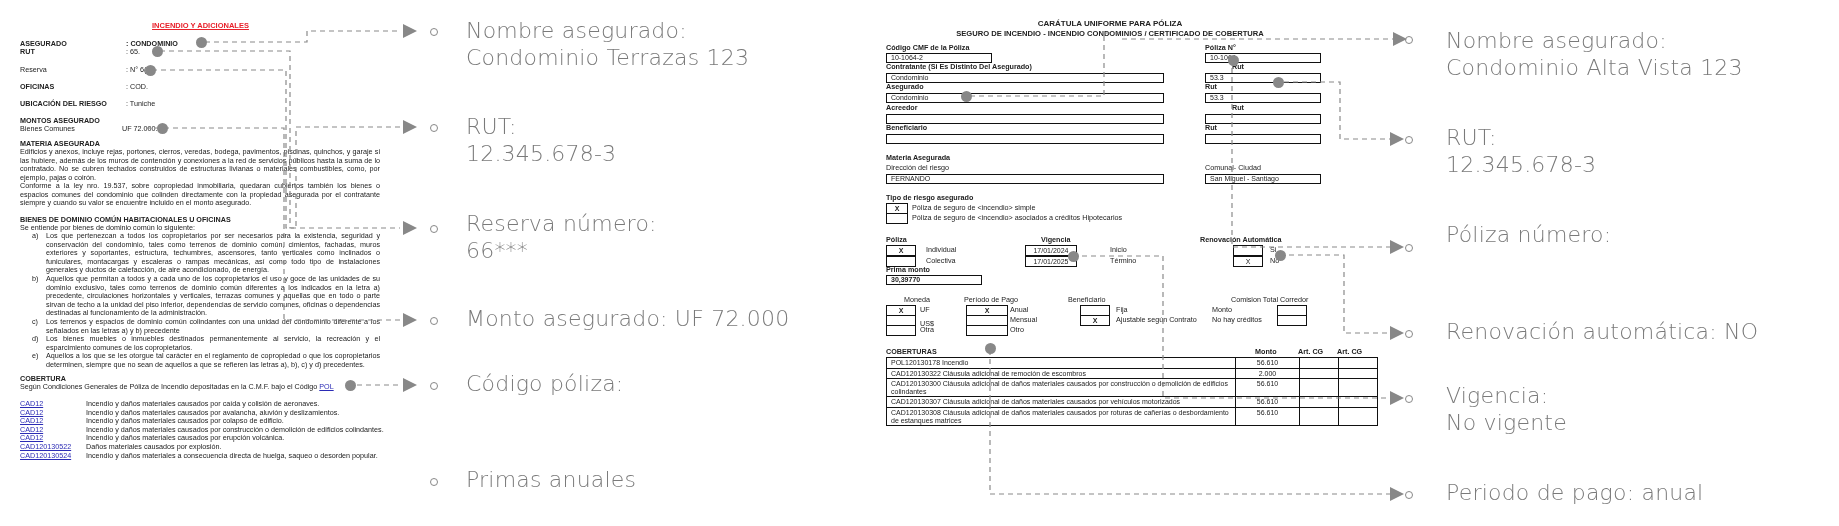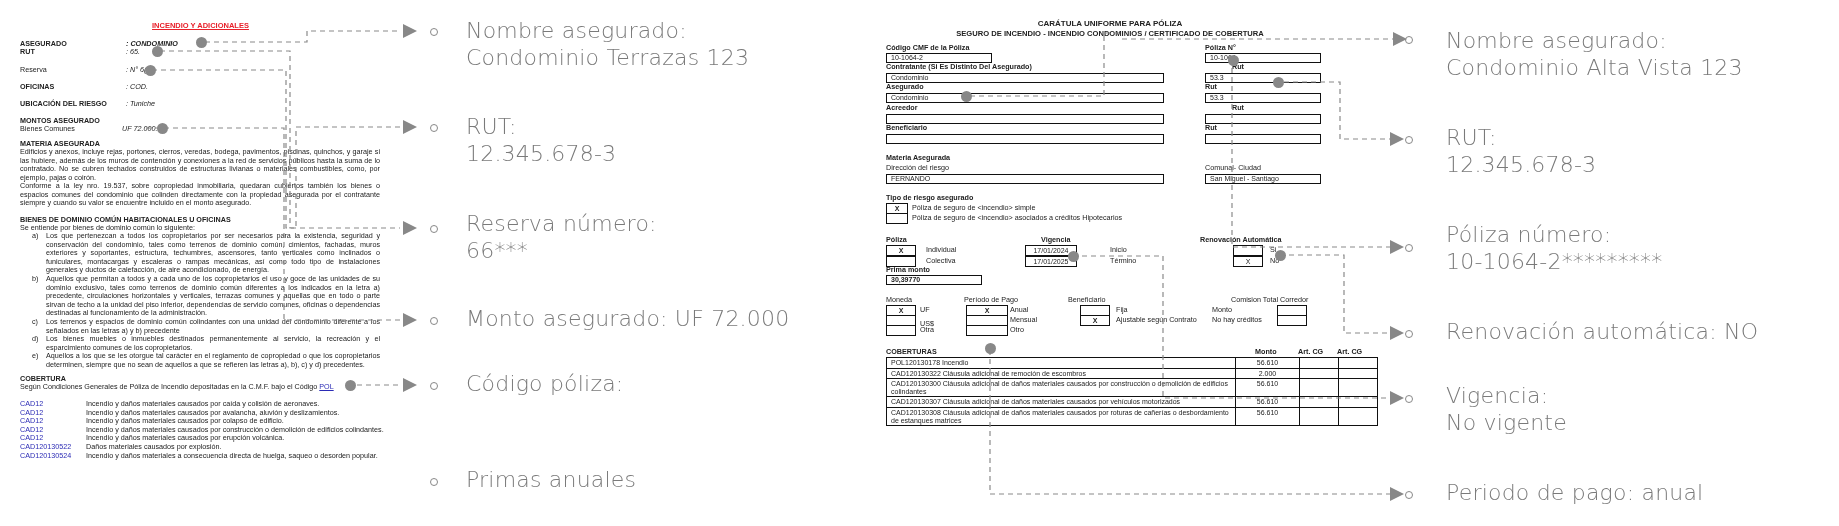--- a/index.html
+++ b/index.html
@@ -4,29 +4,29 @@
 <style>
   html, body { margin: 0; padding: 0; background: #ffffff; }
   body { width: 1839px; height: 526px; position: relative; overflow: hidden; font-family: "Liberation Sans", sans-serif; color: #111; }
   .abs { position: absolute; }
 
   
   .ldoc { position: absolute; left: 0; top: 0; width: 400px; height: 526px; font-size: 7.2px; line-height: 8.6px; color: #222; }
   .ldoc .title { position: absolute; left: 152px; top: 22px; color: #e8202a; font-weight: bold; text-decoration: underline; font-size: 7.5px; }
   .ldoc .lbl { position: absolute; font-weight: bold; }
   .ldoc .lbl.normal { font-weight: normal; }
-  .ldoc .val { position: absolute; font-style: italic; }
+  .ldoc .val { position: absolute; }
   .ldoc .sec { position: absolute; left: 20px; font-weight: bold; }
   .ldoc .para { position: absolute; left: 20px; width: 360px; text-align: justify; }
   .ldoc .list { position: absolute; left: 20px; width: 360px; }
   .ldoc .list .li { display: flex; text-align: justify; }
   .ldoc .list .li .k { width: 14px; flex: none; padding-left: 12px; }
   .ldoc .cad { position: absolute; left: 20px; width: 370px; }
   .ldoc .cad .row { display: flex; }
-  .ldoc .cad .code { width: 66px; flex: none; color: #2b2bb5; }
+  .ldoc .cad .code { width: 66px; flex: none; color: #2b2bb5; text-decoration: underline; }
   .ldoc .cad .desc { flex: 1; text-align: justify; }
   .ldoc a.pol { color: #2b2bb5; text-decoration: underline; }
 
   
   .rdoc { position: absolute; left: 880px; top: 0; width: 500px; height: 526px; font-size: 7.2px; line-height: 8.4px; color: #222; }
   .rdoc .h1 { position: absolute; left: 0; width: 460px; text-align: center; font-weight: bold; top: 20px; font-size: 8px; }
   .rdoc .h2 { position: absolute; left: 0; width: 460px; text-align: center; font-weight: bold; top: 30px; font-size: 7.6px; }
   .rdoc .b { font-weight: bold; }
   .rdoc .box { position: absolute; border: 1px solid #111; height: 8px; box-sizing: content-box; font-size: 7px; line-height: 8px; padding-left: 4px; }
   .rdoc .t { position: absolute; white-space: nowrap; }
@@ -182,21 +182,21 @@
 
   <div class="t b" style="left:320px;top:236px">Renovación Automática</div>
   <div class="chk" style="left:353px;top:245px"></div>
   <div class="t" style="left:390px;top:246px">Si</div>
   <div class="chk" style="left:353px;top:256px;font-weight:normal">X</div>
   <div class="t" style="left:390px;top:257px">No</div>
 
   <div class="t b" style="left:6px;top:266px">Prima monto</div>
   <div class="box" style="left:6px;top:275px;width:90px;font-weight:bold">30,39770</div>
 
-  <div class="t" style="left:6px;top:296px">Moneda</div>
+  <div class="t" style="left:24px;top:296px">Moneda</div>
   <div class="chk" style="left:6px;top:305px">X</div>
   <div class="t" style="left:40px;top:306px">UF</div>
   <div class="chk" style="left:6px;top:315px"></div>
   <div class="t" style="left:40px;top:320px">US$</div>
   <div class="chk" style="left:6px;top:325px"></div>
   <div class="t" style="left:40px;top:326px">Otra</div>
 
   <div class="t" style="left:84px;top:296px">Período de Pago</div>
   <div class="chk" style="left:86px;top:305px;width:40px">X</div>
   <div class="t" style="left:130px;top:306px">Anual</div>
@@ -343,21 +343,20 @@
 <div class="ann" style="left:1446px;top:27px">
   <div>Nombre asegurado:</div>
     <div>Condominio Alta Vista 123</div>
 </div>
 <div class="ann" style="left:1446px;top:124px">
   <div>RUT:</div>
     <div>12.345.678-3</div>
 </div>
 <div class="ann" style="left:1446px;top:221px">
   <div>Póliza número:</div>
-    <div>10-1064-2*********</div>
 </div>
 <div class="ann" style="left:1446px;top:318px">
   <div>Renovación automática: NO</div>
 </div>
 <div class="ann" style="left:1446px;top:382px">
   <div>Vigencia:</div>
     <div>No vigente</div>
 </div>
 <div class="ann" style="left:1446px;top:479px">
   <div>Periodo de pago: anual</div>

